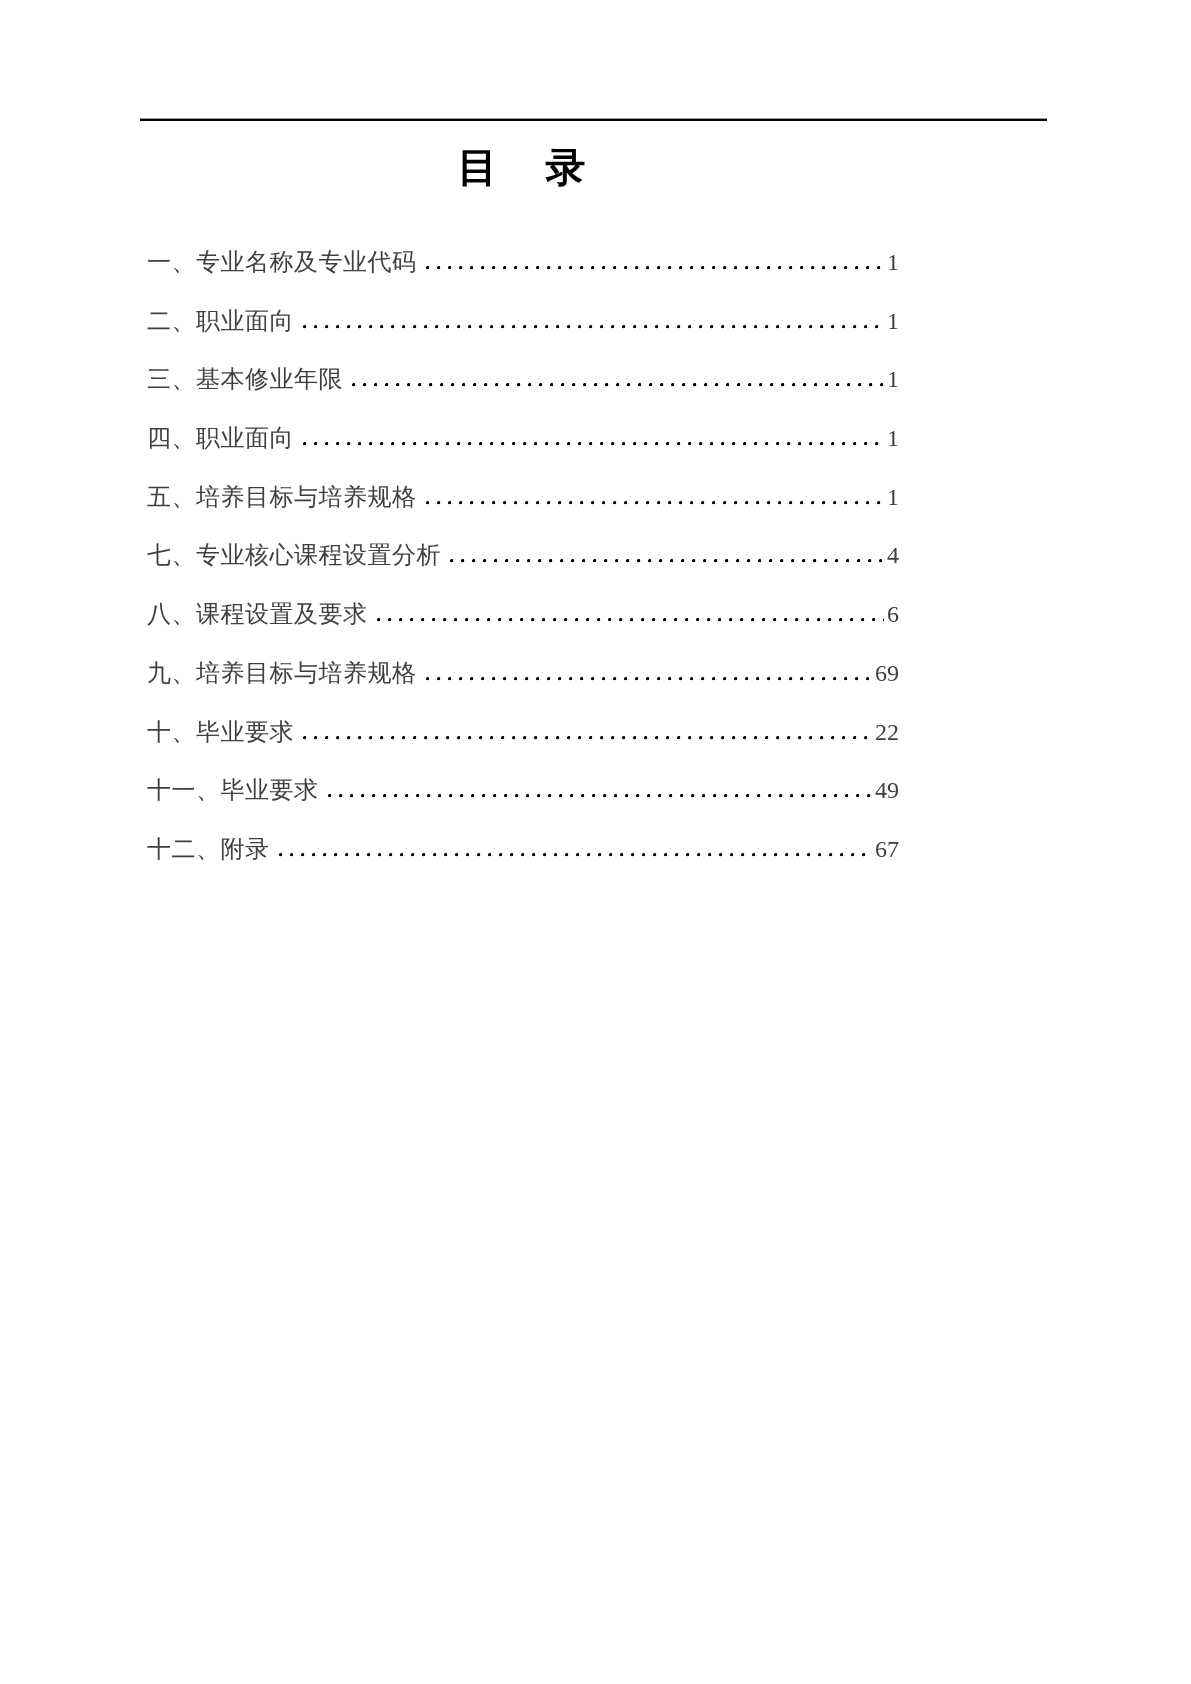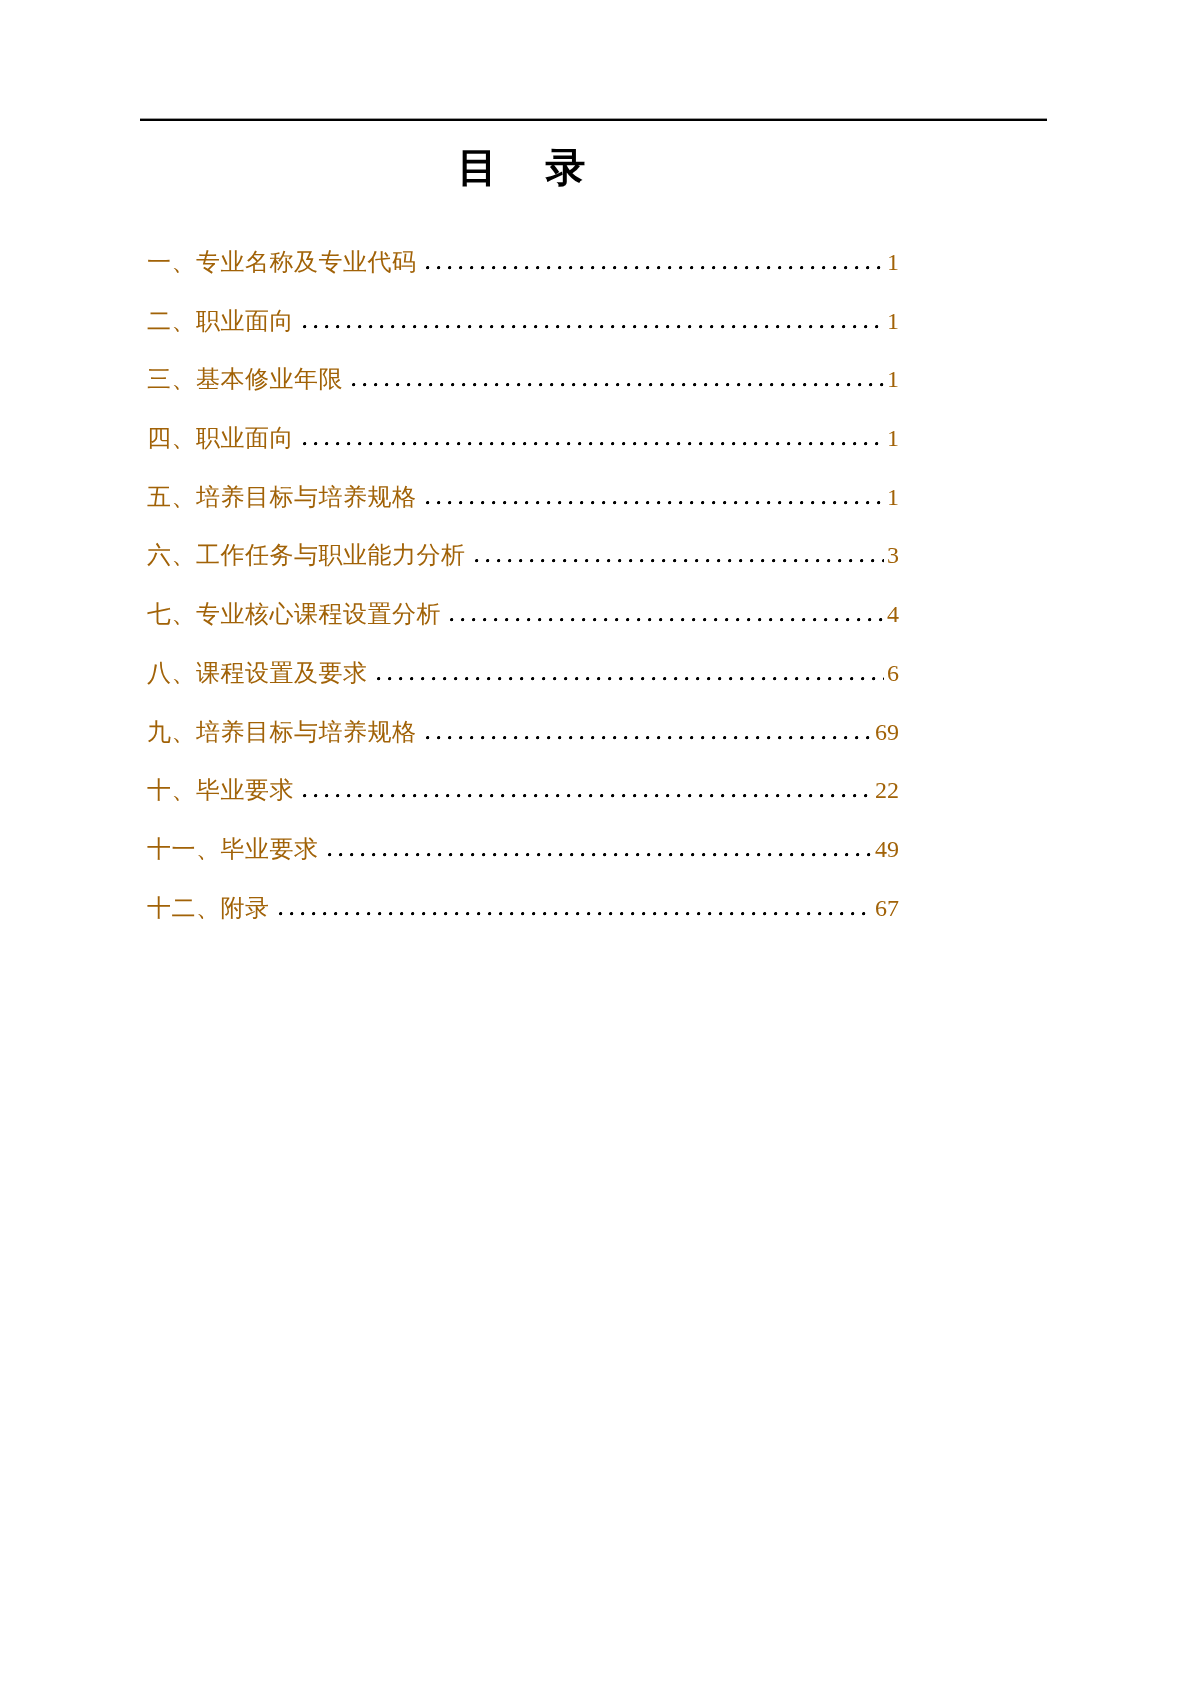--- a/index.html
+++ b/index.html
@@ -42,21 +42,21 @@
     left: 147px;
     right: 148px;
     top: 233px;
   }
   .toc-row {
     display: flex;
     align-items: stretch;
     height: 58.7px;
     line-height: 58.7px;
     font-size: 24px;
-    color: #a16207;
+    color: #404040;
   }
   .toc-label {
     white-space: nowrap;
     letter-spacing: 0.5px;
   }
   .toc-dots {
     flex: 1 1 auto;
     position: relative;
     margin: 0 3px 0 9px;
     min-width: 20px;
@@ -110,25 +110,20 @@
       <span class="toc-dots"></span>
       <span class="toc-page">1</span>
     </div>
 
     <div class="toc-row">
       <span class="toc-label">五、培养目标与培养规格</span>
       <span class="toc-dots"></span>
       <span class="toc-page">1</span>
     </div>
 
-    <div class="toc-row">
-      <span class="toc-label">六、工作任务与职业能力分析</span>
-      <span class="toc-dots"></span>
-      <span class="toc-page">3</span>
-    </div>
 
     <div class="toc-row">
       <span class="toc-label">七、专业核心课程设置分析</span>
       <span class="toc-dots"></span>
       <span class="toc-page">4</span>
     </div>
 
     <div class="toc-row">
       <span class="toc-label">八、课程设置及要求</span>
       <span class="toc-dots"></span>

